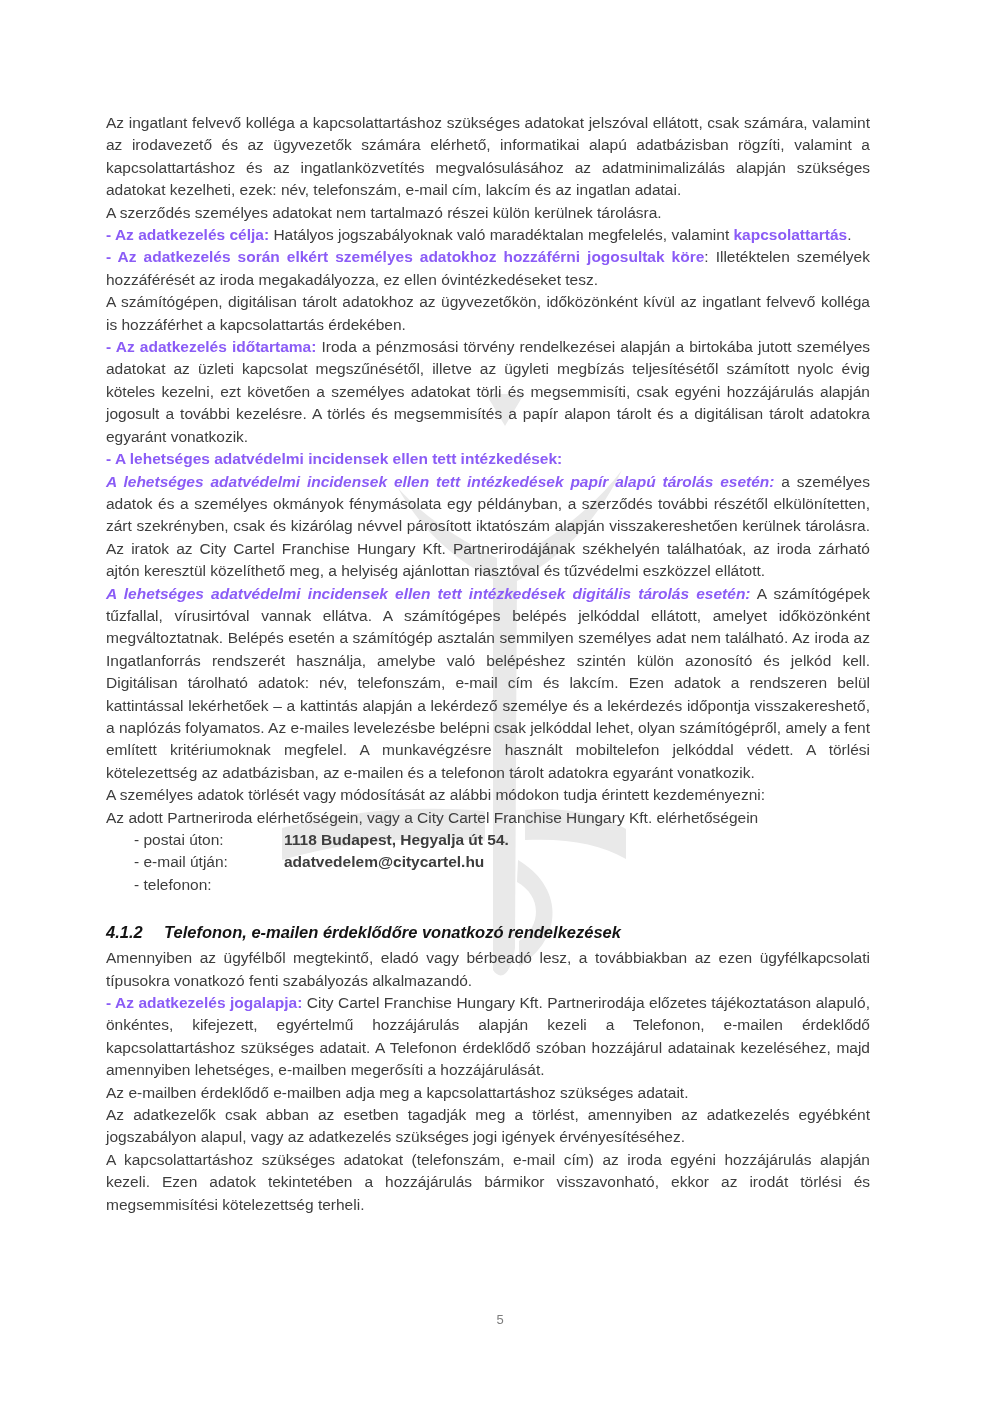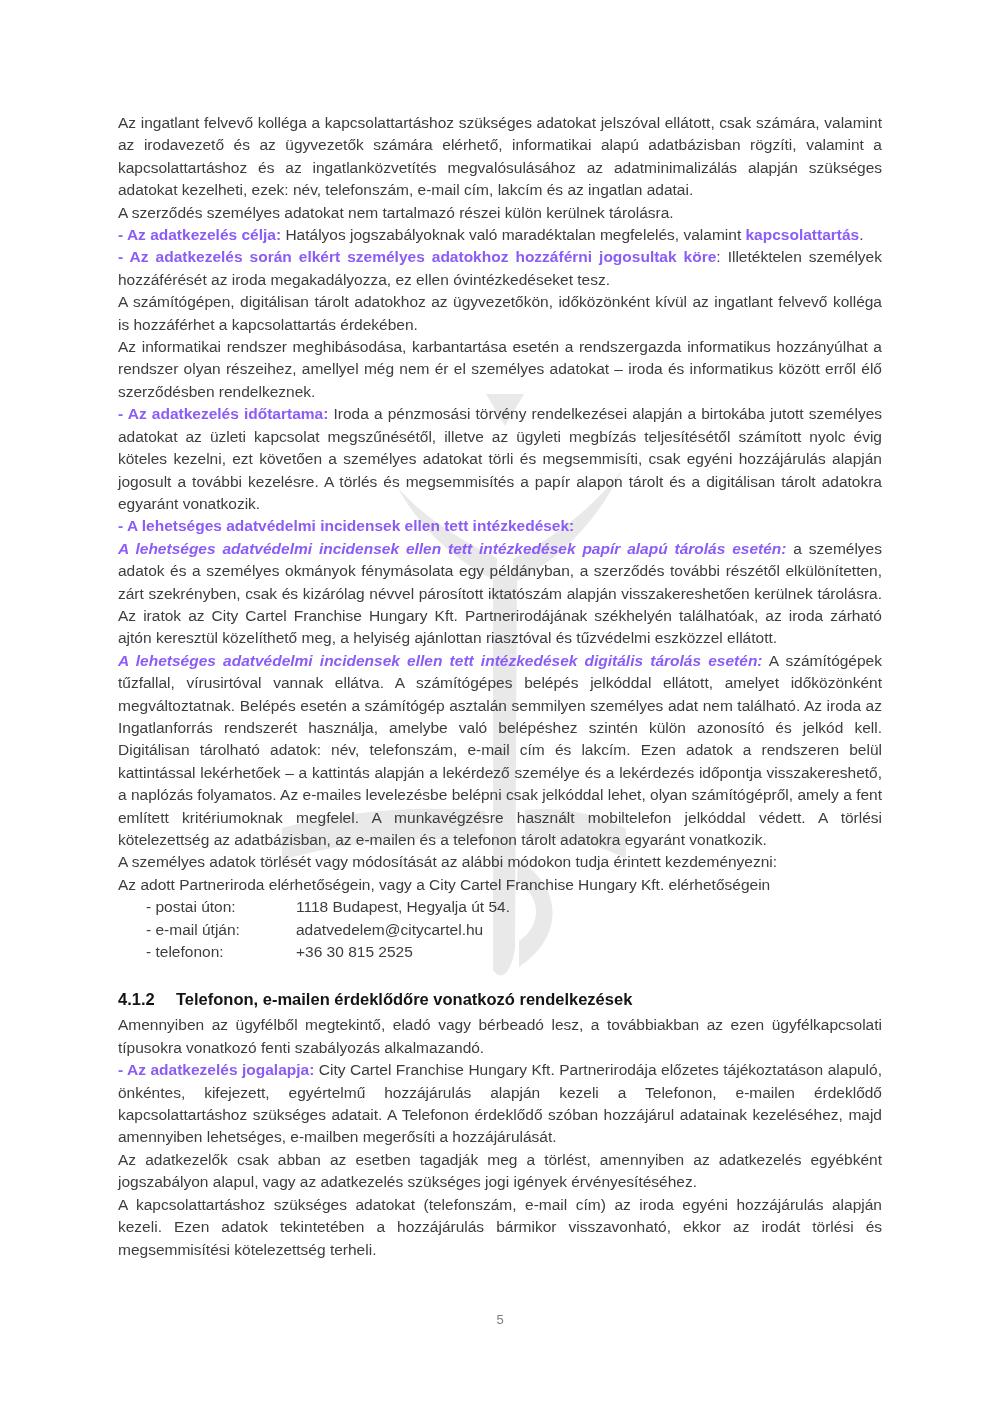--- a/index.html
+++ b/index.html
@@ -9,37 +9,38 @@
     font-family:"Liberation Sans", sans-serif;
     position:relative;
     overflow:hidden;
   }
   .watermark {
     position:absolute; left:280px; top:392px;
     width:350px; height:618px;
     z-index:0;
   }
   .content {
-    position:absolute; left:118px; top:112px; width:764px;
+    position:absolute; left:106px; top:112px; width:764px;
     color:#3d3d3d;
     font-size:15.5px;
     line-height:22.4px;
     z-index:1;
   }
   .content p { margin:0; text-align:justify; }
   .bold   { font-weight:bold; color:#8b5cf6; }
   .italic { font-style:italic; }
   .contact-row  { display:flex;margin-left:28px; }
   .contact-label{ width:150px; flex:0 0 150px; }
-  .contact-value{ flex:1; }
+  .contact-value{ flex:1;font-weight:bold; }
   .sec {
     display:flex;
     font-size:16.5px; font-weight:bold; color:#141414;
     margin:25px 0 3px 0;
     line-height:23px;
+    font-style:italic;
   }
   .sec .num { width:58px; flex:0 0 58px; }
   .pagenum {
     position:absolute; left:0; top:1312px; width:1000px;
     text-align:center; font-size:13px; color:#7d7d7d;
     z-index:1;
   }
 </style>
 </head>
 <body>
@@ -56,50 +57,49 @@
   </g>
 </svg>
 
 <div class="content">
   <div id="body1">
       <p><span>Az ingatlant felvevő kolléga a kapcsolattartáshoz szükséges adatokat jelszóval ellátott, csak számára, valamint az irodavezető és az ügyvezetők számára elérhető, informatikai alapú adatbázisban rögzíti, valamint a kapcsolattartáshoz és az ingatlanközvetítés megvalósulásához az adatminimalizálás alapján szükséges adatokat kezelheti, ezek: név, telefonszám, e-mail cím, lakcím és az ingatlan adatai.</span></p>
       <p><span>A szerződés személyes adatokat nem tartalmazó részei külön kerülnek tárolásra.</span></p>
       <p><span class="bold">- Az adatkezelés célja: </span><span>Hatályos jogszabályoknak való maradéktalan megfelelés, valamint </span><span class="bold">kapcsolattartás</span><span>.</span></p>
       <p><span class="bold">- Az adatkezelés során elkért személyes adatokhoz hozzáférni jogosultak köre</span><span>: Illetéktelen személyek hozzáférését az iroda megakadályozza, ez ellen óvintézkedéseket tesz.</span></p>
       <p><span>A számítógépen, digitálisan tárolt adatokhoz az ügyvezetőkön, időközönként kívül az ingatlant felvevő kolléga is hozzáférhet a kapcsolattartás érdekében.</span></p>
-      <p><span>Az informatikai rendszer meghibásodása, karbantartása esetén a rendszergazda informatikus hozzányúlhat a rendszer olyan részeihez, amellyel még nem ér el személyes adatokat – iroda és informatikus között erről élő szerződésben rendelkeznek.</span></p>
       <p><span class="bold">- Az adatkezelés időtartama: </span><span>Iroda a pénzmosási törvény rendelkezései alapján a birtokába jutott személyes adatokat az üzleti kapcsolat megszűnésétől, illetve az ügyleti megbízás teljesítésétől számított nyolc évig köteles kezelni, ezt követően a személyes adatokat törli és megsemmisíti, csak egyéni hozzájárulás alapján jogosult a további kezelésre. A törlés és megsemmisítés a papír alapon tárolt és a digitálisan tárolt adatokra egyaránt vonatkozik.</span></p>
       <p><span class="bold">- A lehetséges adatvédelmi incidensek ellen tett intézkedések:</span></p>
       <p><span class="bold italic">A lehetséges adatvédelmi incidensek ellen tett intézkedések papír alapú tárolás esetén:</span><span> a személyes adatok és a személyes okmányok fénymásolata egy példányban, a szerződés további részétől elkülönítetten, zárt szekrényben, csak és kizárólag névvel párosított iktatószám alapján visszakereshetően kerülnek tárolásra. Az iratok az City Cartel Franchise Hungary Kft. Partnerirodájának székhelyén találhatóak, az iroda zárható ajtón keresztül közelíthető meg, a helyiség ajánlottan riasztóval és tűzvédelmi eszközzel ellátott.</span></p>
       <p><span class="bold italic">A lehetséges adatvédelmi incidensek ellen tett intézkedések digitális tárolás esetén:</span><span> A számítógépek tűzfallal, vírusirtóval vannak ellátva. A számítógépes belépés jelkóddal ellátott, amelyet időközönként megváltoztatnak. Belépés esetén a számítógép asztalán semmilyen személyes adat nem található. Az iroda az Ingatlanforrás rendszerét használja, amelybe való belépéshez szintén külön azonosító és jelkód kell. Digitálisan tárolható adatok: név, telefonszám, e-mail cím és lakcím. Ezen adatok a rendszeren belül kattintással lekérhetőek – a kattintás alapján a lekérdező személye és a lekérdezés időpontja visszakereshető, a naplózás folyamatos. Az e-mailes levelezésbe belépni csak jelkóddal lehet, olyan számítógépről, amely a fent említett kritériumoknak megfelel. A munkavégzésre használt mobiltelefon jelkóddal védett. A törlési kötelezettség az adatbázisban, az e-mailen és a telefonon tárolt adatokra egyaránt vonatkozik.</span></p>
       <p><span>A személyes adatok törlését vagy módosítását az alábbi módokon tudja érintett kezdeményezni:</span></p>
       <p><span>Az adott Partneriroda elérhetőségein, vagy a City Cartel Franchise Hungary Kft. elérhetőségein</span></p>
     </div>
 
   <div id="contacts">
       <div class="contact-row">
         <span class="contact-label">- postai úton:</span>
         <span class="contact-value">1118 Budapest, Hegyalja út 54.</span>
       </div>
       <div class="contact-row">
         <span class="contact-label">- e-mail útján:</span>
         <span class="contact-value">adatvedelem@citycartel.hu</span>
       </div>
       <div class="contact-row">
         <span class="contact-label">- telefonon:</span>
-        <span class="contact-value">+36 30 815 2525</span>
       </div>
     </div>
 
   <h2 class="sec">
     <span class="num">4.1.2</span>
     <span class="ttl">Telefonon, e-mailen érdeklődőre vonatkozó rendelkezések</span>
   </h2>
 
   <div id="body2">
       <p><span>Amennyiben az ügyfélből megtekintő, eladó vagy bérbeadó lesz, a továbbiakban az ezen ügyfélkapcsolati típusokra vonatkozó fenti szabályozás alkalmazandó.</span></p>
       <p><span class="bold">- Az adatkezelés jogalapja: </span><span>City Cartel Franchise Hungary Kft. Partnerirodája előzetes tájékoztatáson alapuló, önkéntes, kifejezett, egyértelmű hozzájárulás alapján kezeli a Telefonon, e-mailen érdeklődő kapcsolattartáshoz szükséges adatait. A Telefonon érdeklődő szóban hozzájárul adatainak kezeléséhez, majd amennyiben lehetséges, e-mailben megerősíti a hozzájárulását.</span></p>
+      <p><span>Az e-mailben érdeklődő e-mailben adja meg a kapcsolattartáshoz szükséges adatait.</span></p>
       <p><span>Az adatkezelők csak abban az esetben tagadják meg a törlést, amennyiben az adatkezelés egyébként jogszabályon alapul, vagy az adatkezelés szükséges jogi igények érvényesítéséhez.</span></p>
       <p><span>A kapcsolattartáshoz szükséges adatokat (telefonszám, e-mail cím) az iroda egyéni hozzájárulás alapján kezeli. Ezen adatok tekintetében a hozzájárulás bármikor visszavonható, ekkor az irodát törlési és megsemmisítési kötelezettség terheli.</span></p>
     </div>
 </div>
 
 <div class="pagenum">5</div>
 
 </body></html>

